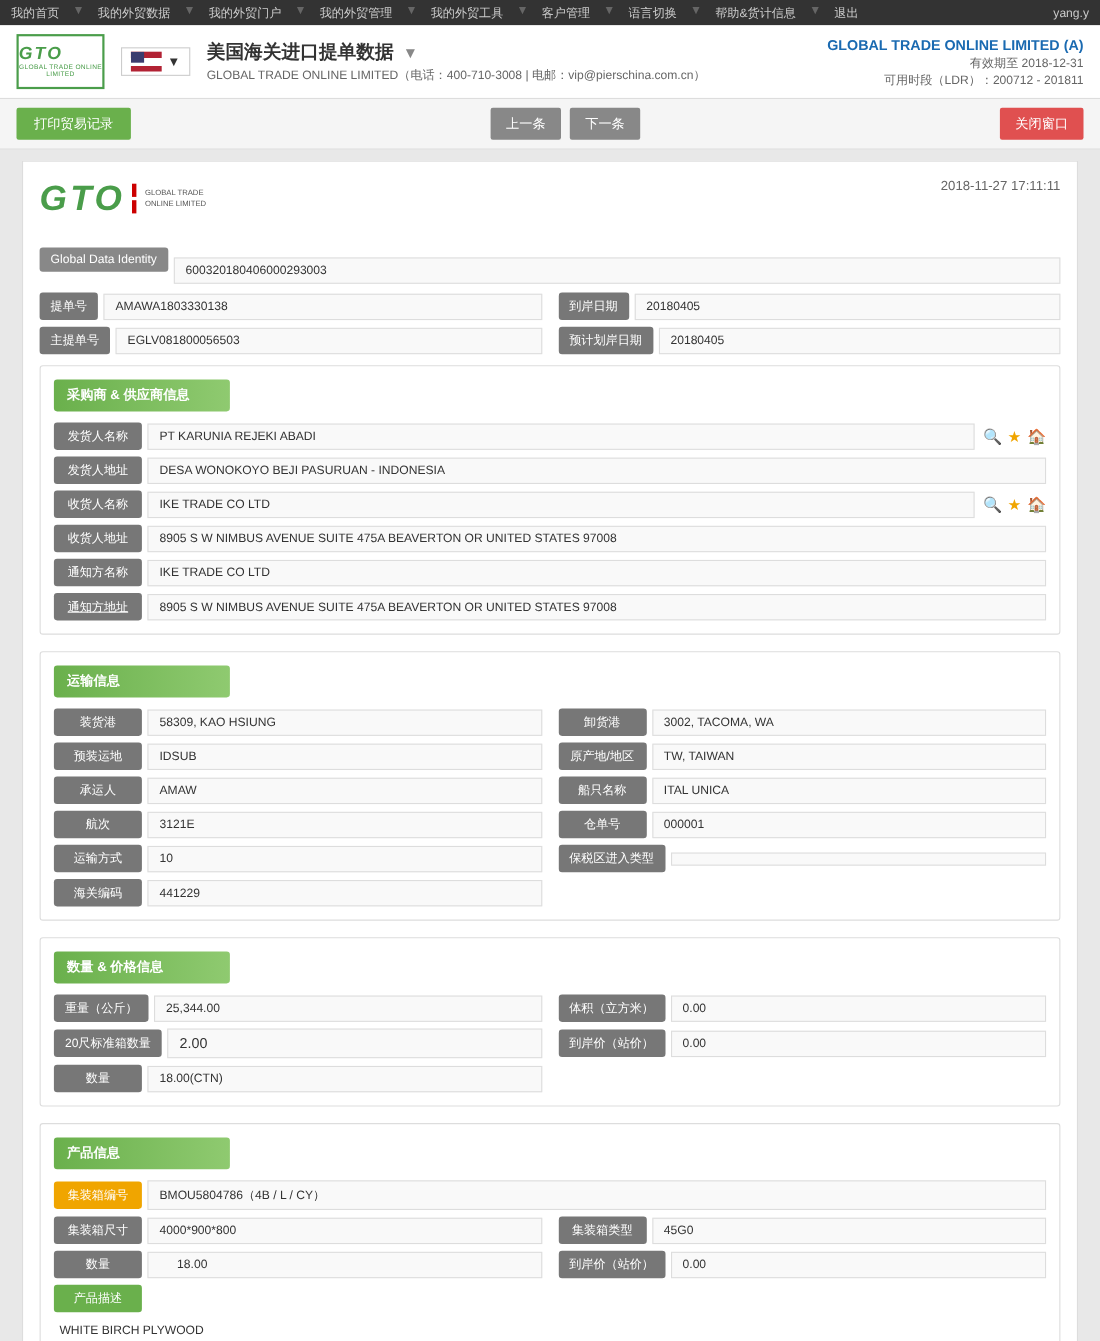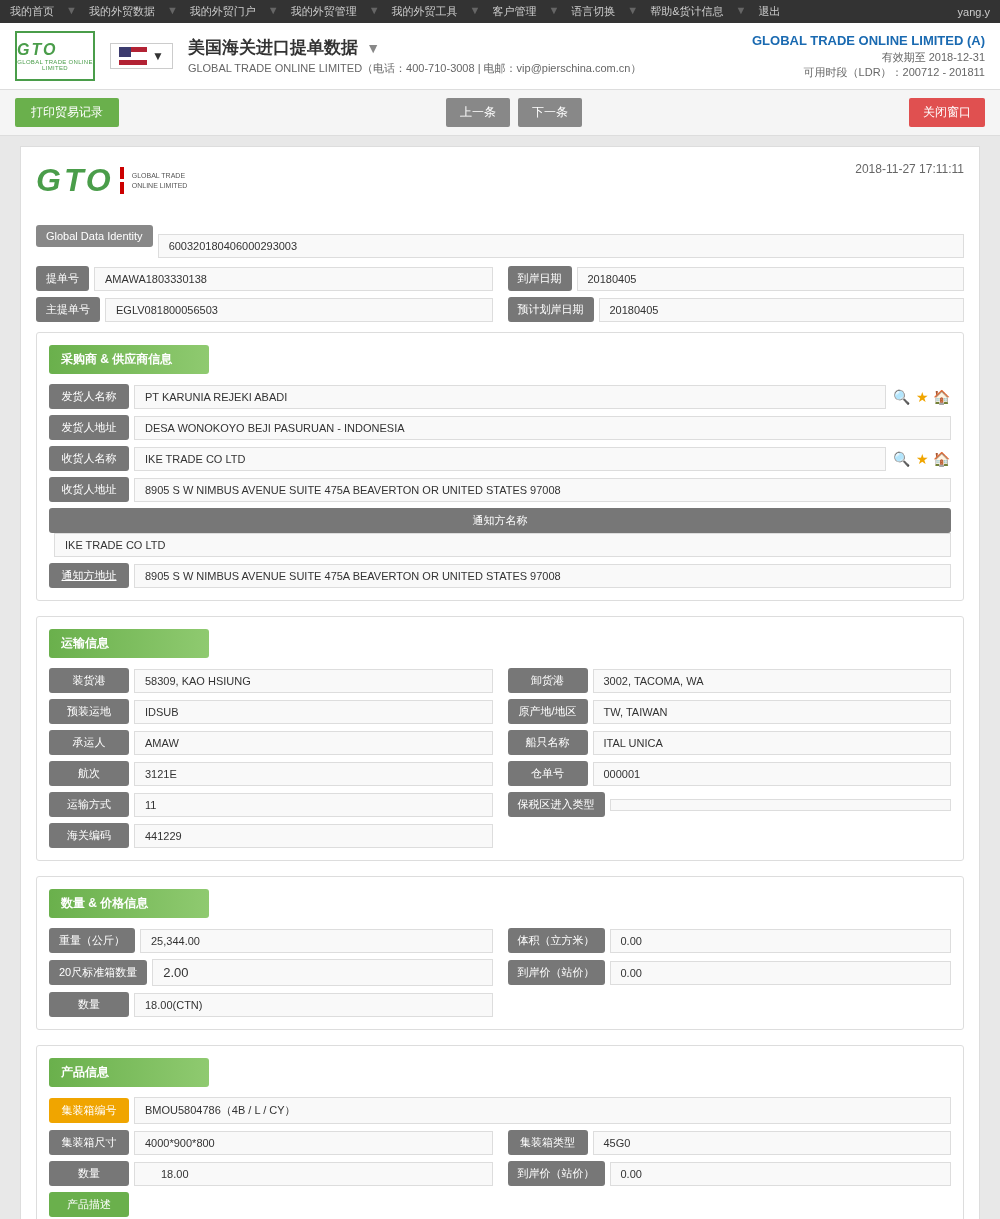--- a/index.html
+++ b/index.html
@@ -188,21 +188,21 @@
         <span style="font-size:14px;color:#f0a500;cursor:pointer;">★</span>
         <span style="font-size:14px;color:#555;cursor:pointer;">🏠</span>
       </div>
     </div>
 
     <div style="display:flex;align-items:center;margin-bottom:6px;">
       <span style="background:#777;color:#fff;padding:5px 10px;font-size:11px;border-radius:3px;min-width:80px;text-align:center;">收货人地址</span>
       <span style="background:#f9f9f9;padding:5px 10px;font-size:11px;border:1px solid #ddd;flex:1;margin-left:5px;">8905 S W NIMBUS AVENUE SUITE 475A BEAVERTON OR UNITED STATES 97008</span>
     </div>
 
-    <div style="display:flex;margin-bottom:6px;flex-direction:column;">
+    <div style="display:flex;align-items:center;margin-bottom:6px;">
       <span style="background:#777;color:#fff;padding:5px 10px;font-size:11px;border-radius:3px;min-width:80px;text-align:center;">通知方名称</span>
       <span style="background:#f9f9f9;padding:5px 10px;font-size:11px;border:1px solid #ddd;flex:1;margin-left:5px;">IKE TRADE CO LTD</span>
     </div>
 
     <div style="display:flex;align-items:center;margin-bottom:0;">
       <span style="background:#777;color:#fff;padding:5px 10px;font-size:11px;border-radius:3px;min-width:80px;text-align:center;text-decoration:underline;">通知方地址</span>
       <span style="background:#f9f9f9;padding:5px 10px;font-size:11px;border:1px solid #ddd;flex:1;margin-left:5px;">8905 S W NIMBUS AVENUE SUITE 475A BEAVERTON OR UNITED STATES 97008</span>
     </div>
   </div>
 
@@ -246,21 +246,21 @@
         <span style="background:#f9f9f9;padding:5px 10px;font-size:11px;border:1px solid #ddd;flex:1;margin-left:5px;">3121E</span>
       </div>
       <div style="display:flex;align-items:center;flex:1;">
         <span style="background:#777;color:#fff;padding:5px 10px;font-size:11px;border-radius:3px;min-width:80px;text-align:center;">仓单号</span>
         <span style="background:#f9f9f9;padding:5px 10px;font-size:11px;border:1px solid #ddd;flex:1;margin-left:5px;">000001</span>
       </div>
     </div>
     <div style="display:flex;gap:15px;margin-bottom:6px;">
       <div style="display:flex;align-items:center;flex:1;">
         <span style="background:#777;color:#fff;padding:5px 10px;font-size:11px;border-radius:3px;min-width:80px;text-align:center;">运输方式</span>
-        <span style="background:#f9f9f9;padding:5px 10px;font-size:11px;border:1px solid #ddd;flex:1;margin-left:5px;">11</span>
+        <span style="background:#f9f9f9;padding:5px 10px;font-size:11px;border:1px solid #ddd;flex:1;margin-left:5px;">10</span>
       </div>
       <div style="display:flex;align-items:center;flex:1;">
         <span style="background:#777;color:#fff;padding:5px 10px;font-size:11px;border-radius:3px;min-width:80px;text-align:center;">保税区进入类型</span>
         <span style="background:#f9f9f9;padding:5px 10px;font-size:11px;border:1px solid #ddd;flex:1;margin-left:5px;"></span>
       </div>
     </div>
     <div style="display:flex;gap:15px;margin-bottom:0;">
       <div style="display:flex;align-items:center;flex:1;">
         <span style="background:#777;color:#fff;padding:5px 10px;font-size:11px;border-radius:3px;min-width:80px;text-align:center;">海关编码</span>
         <span style="background:#f9f9f9;padding:5px 10px;font-size:11px;border:1px solid #ddd;flex:1;margin-left:5px;">441229</span>

